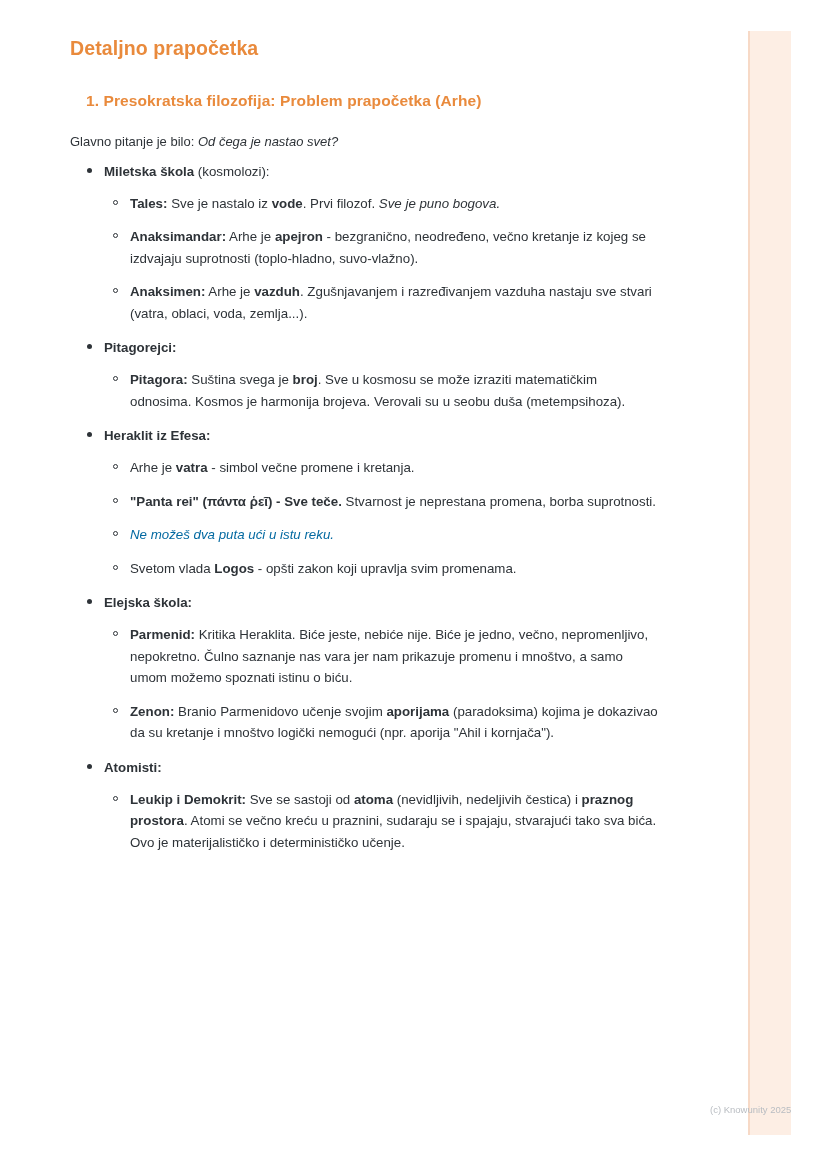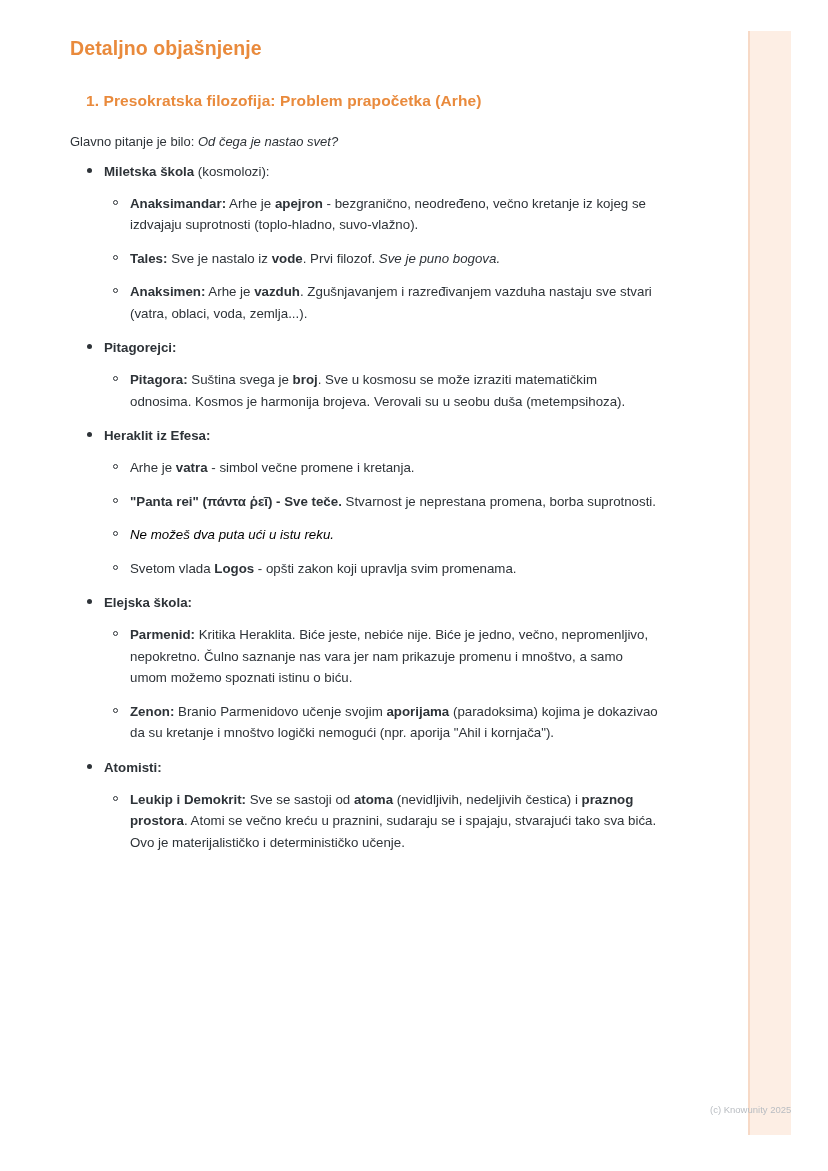--- a/index.html
+++ b/index.html
@@ -113,56 +113,56 @@
     left: 9px;
     top: 7px;
     width: 5px;
     height: 5px;
     border-radius: 50%;
     border: 1px solid #2e3338;
     background: transparent;
   }
   .l2-text b { font-weight: bold; }
   .l2-text em, .l2-text i { font-style: italic; }
-  .italic-only { font-style: italic; color: #000000; }
+  .italic-only { font-style: italic; color: #0369a1; }
 
   #footer-credit {
     position: absolute;
     left: 710px;
     top: 1104px;
     font-size: 9.5px;
     color: #b9bdc2;
     white-space: nowrap;
   }
 </style>
 </head>
 <body>
 
 <div id="page">
 
   <div id="right-strip"></div>
   <div id="right-strip-edge"></div>
 
   <div id="content">
 
-    <h1 class="doc-title">Detaljno objašnjenje</h1>
+    <h1 class="doc-title">Detaljno prapočetka</h1>
 
     <h2 class="section-title">1. Presokratska filozofija: Problem prapočetka (Arhe)</h2>
 
     <p class="lead">
       <span>Glavno pitanje je bilo: </span><em>Od čega je nastao svet?</em>
     </p>
 
     <ul class="lvl1" id="groups-list">
         <li>
           <span class="bullet1"></span>
           <div class="l1-text"><b>Miletska škola</b><span> (kosmolozi):</span></div>
           <ul class="lvl2">
+            <li><span class="bullet2"></span><span class="l2-text"><b>Tales:</b><span> Sve je nastalo iz </span><b>vode</b><span>. Prvi filozof. </span><em>Sve je puno bogova.</em></span></li>
             <li><span class="bullet2"></span><span class="l2-text"><b>Anaksimandar:</b><span> Arhe je </span><b>apejron</b><span> - bezgranično, neodređeno, večno kretanje iz kojeg se izdvajaju suprotnosti (toplo-hladno, suvo-vlažno).</span></span></li>
-            <li><span class="bullet2"></span><span class="l2-text"><b>Tales:</b><span> Sve je nastalo iz </span><b>vode</b><span>. Prvi filozof. </span><em>Sve je puno bogova.</em></span></li>
             <li><span class="bullet2"></span><span class="l2-text"><b>Anaksimen:</b><span> Arhe je </span><b>vazduh</b><span>. Zgušnjavanjem i razređivanjem vazduha nastaju sve stvari (vatra, oblaci, voda, zemlja...).</span></span></li>
           </ul>
         </li>
         <li>
           <span class="bullet1"></span>
           <div class="l1-text"><b>Pitagorejci:</b></div>
           <ul class="lvl2">
             <li><span class="bullet2"></span><span class="l2-text"><b>Pitagora:</b><span> Suština svega je </span><b>broj</b><span>. Sve u kosmosu se može izraziti matematičkim odnosima. Kosmos je harmonija brojeva. Verovali su u seobu duša (metempsihoza).</span></span></li>
           </ul>
         </li>

